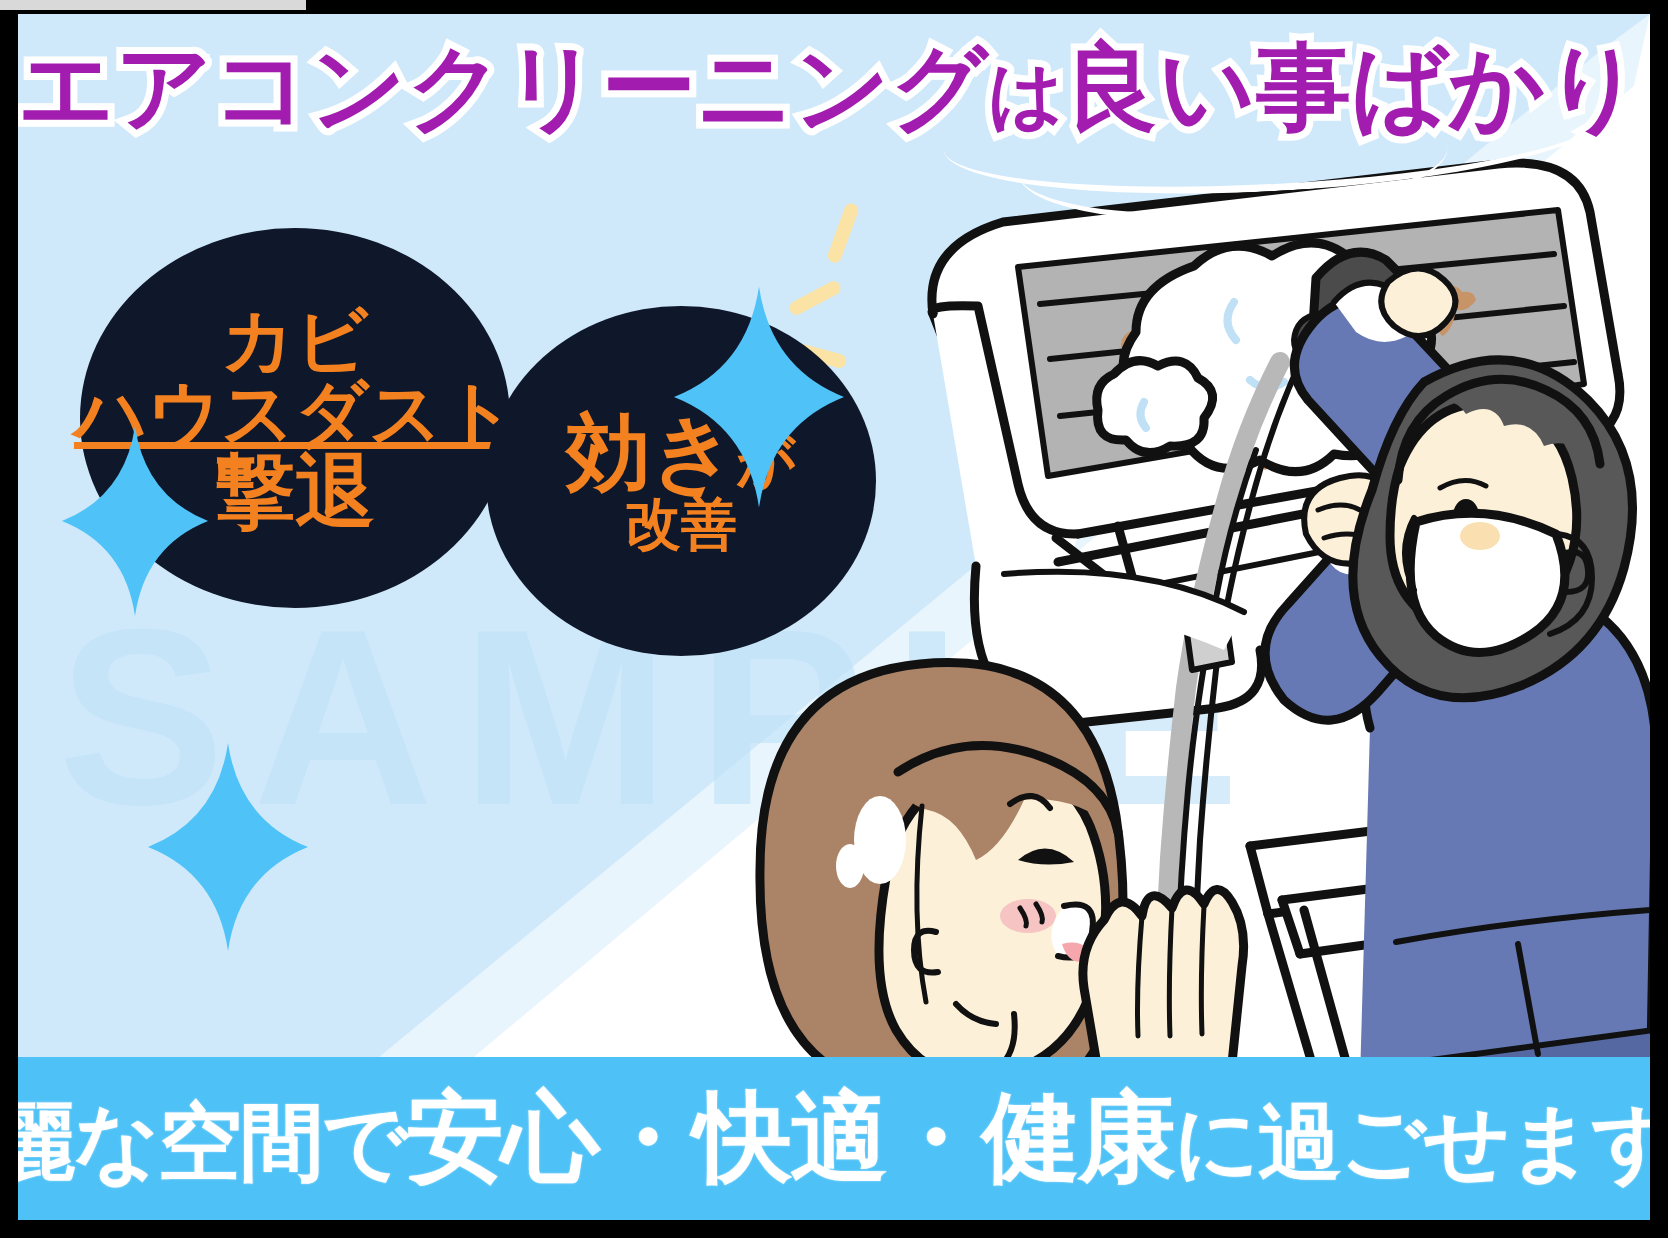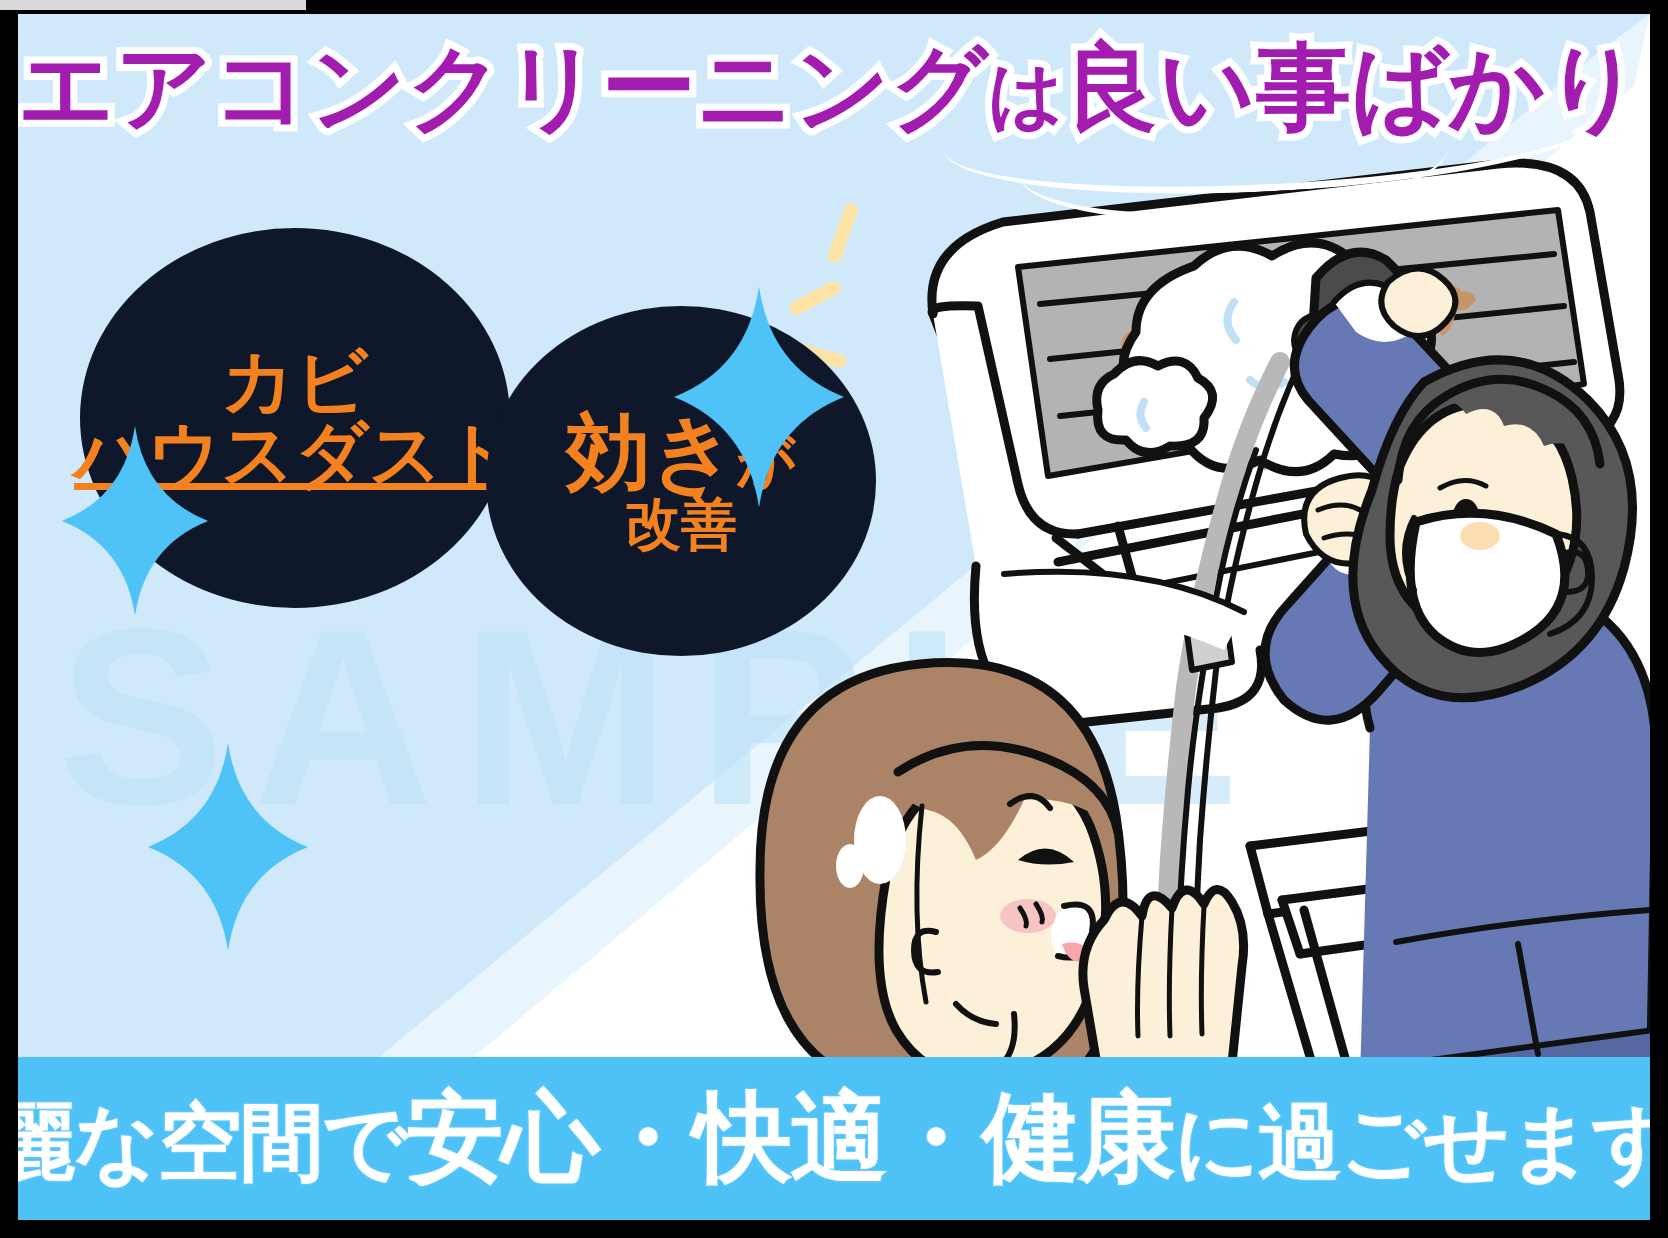--- a/index.html
+++ b/index.html
@@ -325,20 +325,21 @@
 
     <div id="headline">
       <span class="hl">エアコンクリーニング</span><span class="hl sm">は</span><span class="hl">良い事ばかり！</span>
     </div>
     <div class="swoosh" id="swoosh1"></div>
     <div class="swoosh" id="swoosh2"></div>
 
     <div class="bubble" id="bubble1">
       <div class="line l1">カビ</div>
       <div class="line l2">ハウスダスト</div>
+      <div class="line l3">撃退</div>
     </div>
 
     <div class="bubble" id="bubble2">
       <div class="line l1"><span>効き</span><span class="p">が</span></div>
       <div class="line l2">改善</div>
     </div>
 
 
     <div class="spark" style="left:42px;top:412px;">
       <svg width="150" height="190" viewBox="0 0 100 130">

